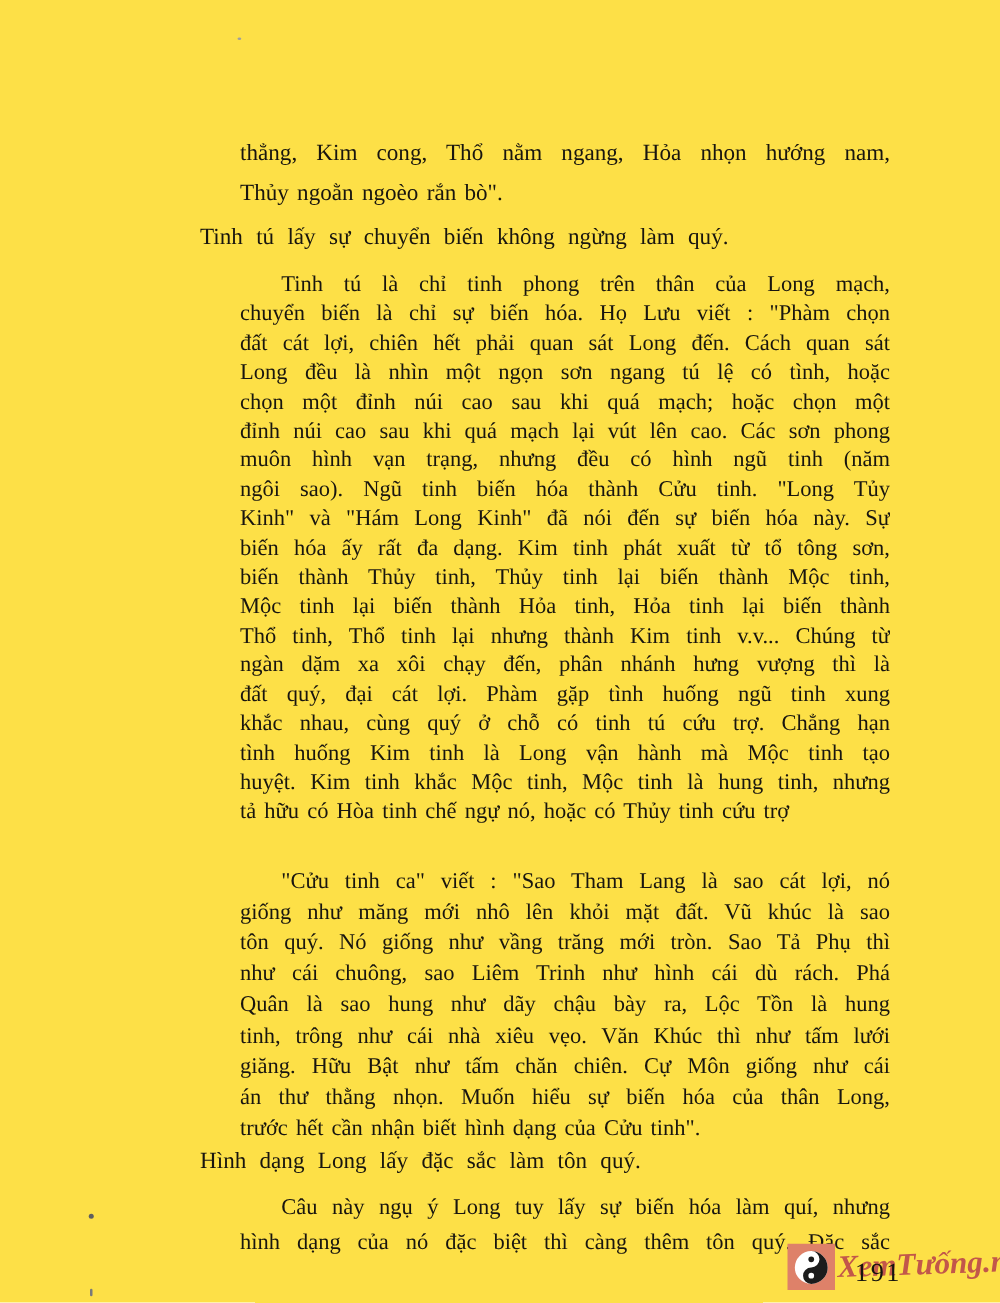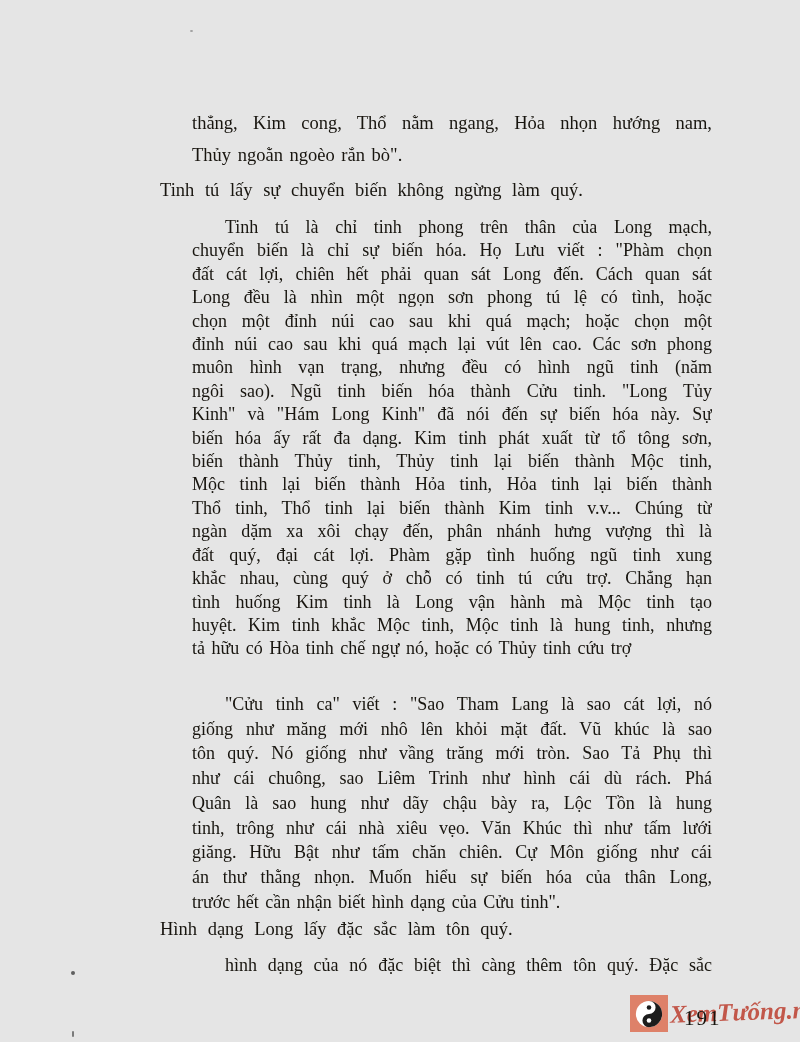--- a/index.html
+++ b/index.html
@@ -1,17 +1,17 @@
 <!DOCTYPE html>
 <html style="--watermark-red: #c2574a; --icon-bg: #de8169; --ink: #18150f; --paper: #fcfcfa;"><head>
 <meta charset="utf-8">
 <style>
   html,body{margin:0;padding:0;background:#ffffff;}
   .page{
-    position:relative;width:800px;height:1042px;background:#e5e5e5;
+    position:relative;width:800px;height:1042px;background:#fde047;
     font-family:"Liberation Serif","DejaVu Serif",serif;color:#18150f;
     overflow:hidden;
   }
   .block{position:absolute;left:192px;width:520px;font-size:18px;word-spacing:2px;}
   .line{text-align:justify;text-align-last:justify;overflow:hidden;}
   
   .quote{top:108px;line-height:31.5px;font-size:18.5px;}
   .quote .line:last-child{text-align-last:left;}
   
   .heading{
@@ -61,30 +61,30 @@
       <div class="line">thẳng, Kim cong, Thổ nằm ngang, Hỏa nhọn hướng nam,</div>
       <div class="line">Thủy ngoằn ngoèo rắn bò".</div>
     </div>
 
   <div class="heading heading-1">Tinh tú lấy sự chuyển biến không ngừng làm quý.</div>
 
   <div class="block para p1">
       <div class="line">Tinh tú là chỉ tinh phong trên thân của Long mạch,</div>
       <div class="line">chuyển biến là chỉ sự biến hóa. Họ Lưu viết : "Phàm chọn</div>
       <div class="line">đất cát lợi, chiên hết phải quan sát Long đến. Cách quan sát</div>
-      <div class="line">Long đều là nhìn một ngọn sơn phong tú lệ có tình, hoặc</div>
+      <div class="line">Long đều là nhìn một ngọn sơn ngang tú lệ có tình, hoặc</div>
       <div class="line">chọn một đỉnh núi cao sau khi quá mạch; hoặc chọn một</div>
       <div class="line">đỉnh núi cao sau khi quá mạch lại vút lên cao. Các sơn phong</div>
       <div class="line">muôn hình vạn trạng, nhưng đều có hình ngũ tinh (năm</div>
       <div class="line">ngôi sao). Ngũ tinh biến hóa thành Cửu tinh. "Long Tủy</div>
       <div class="line">Kinh" và "Hám Long Kinh" đã nói đến sự biến hóa này. Sự</div>
       <div class="line">biến hóa ấy rất đa dạng. Kim tinh phát xuất từ tổ tông sơn,</div>
       <div class="line">biến thành Thủy tinh, Thủy tinh lại biến thành Mộc tinh,</div>
       <div class="line">Mộc tinh lại biến thành Hỏa tinh, Hỏa tinh lại biến thành</div>
-      <div class="line">Thổ tinh, Thổ tinh lại biến thành Kim tinh v.v... Chúng từ</div>
+      <div class="line">Thổ tinh, Thổ tinh lại nhưng thành Kim tinh v.v... Chúng từ</div>
       <div class="line">ngàn dặm xa xôi chạy đến, phân nhánh hưng vượng thì là</div>
       <div class="line">đất quý, đại cát lợi. Phàm gặp tình huống ngũ tinh xung</div>
       <div class="line">khắc nhau, cùng quý ở chỗ có tinh tú cứu trợ. Chẳng hạn</div>
       <div class="line">tình huống Kim tinh là Long vận hành mà Mộc tinh tạo</div>
       <div class="line">huyệt. Kim tinh khắc Mộc tinh, Mộc tinh là hung tinh, nhưng</div>
       <div class="line">tả hữu có Hòa tinh chế ngự nó, hoặc có Thủy tinh cứu trợ</div>
     </div>
 
   <div class="block para p2">
       <div class="line">"Cửu tinh ca" viết : "Sao Tham Lang là sao cát lợi, nó</div>
@@ -94,20 +94,21 @@
       <div class="line">Quân là sao hung như dãy chậu bày ra, Lộc Tồn là hung</div>
       <div class="line">tinh, trông như cái nhà xiêu vẹo. Văn Khúc thì như tấm lưới</div>
       <div class="line">giăng. Hữu Bật như tấm chăn chiên. Cự Môn giống như cái</div>
       <div class="line">án thư thằng nhọn. Muốn hiểu sự biến hóa của thân Long,</div>
       <div class="line">trước hết cần nhận biết hình dạng của Cửu tinh".</div>
     </div>
 
   <div class="heading heading-2">Hình dạng Long lấy đặc sắc làm tôn quý.</div>
 
   <div class="block para p3 cont">
+      <div class="line">Câu này ngụ ý Long tuy lấy sự biến hóa làm quí, nhưng</div>
       <div class="line">hình dạng của nó đặc biệt thì càng thêm tôn quý. Đặc sắc</div>
     </div>
 
   <div class="pagenum">191</div>
 
   <div class="watermark">
     <span class="wm-icon">
       <svg viewBox="0 0 32 32" width="28" height="28" aria-hidden="true">
         <circle cx="16" cy="16" r="15" fill="#ffffff"></circle>
         <path d="M16 1 A15 15 0 0 1 16 31 A7.5 7.5 0 0 1 16 16 A7.5 7.5 0 0 0 16 1 Z" fill="#1c1c1c"></path>

